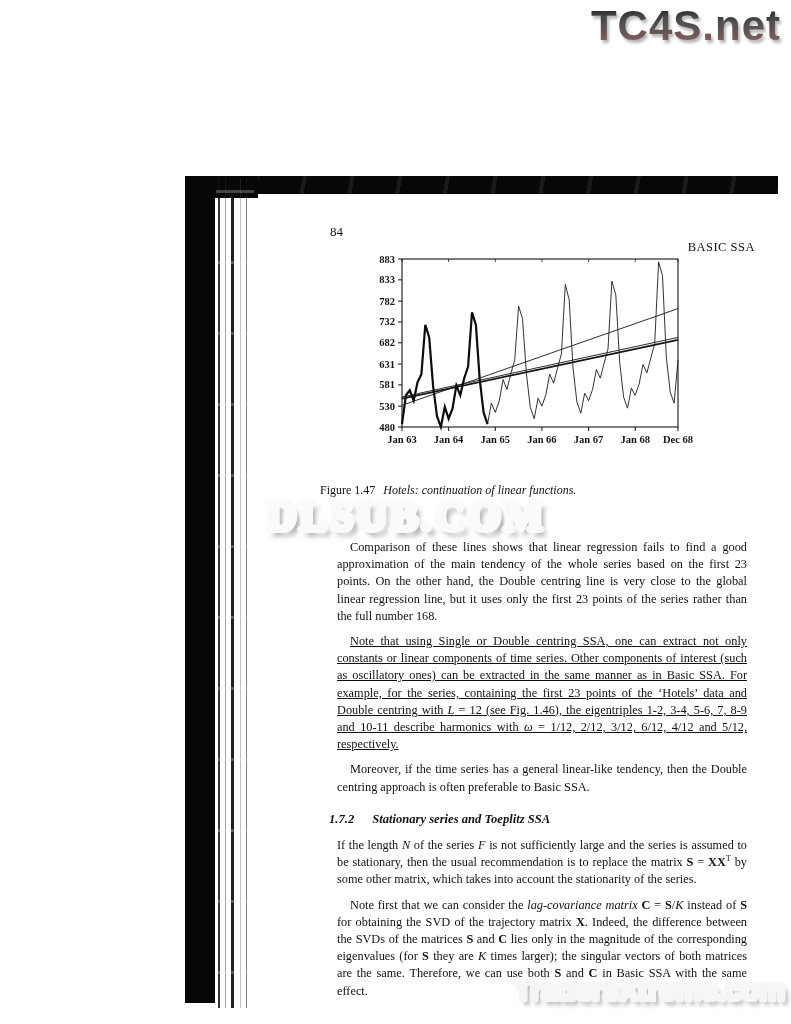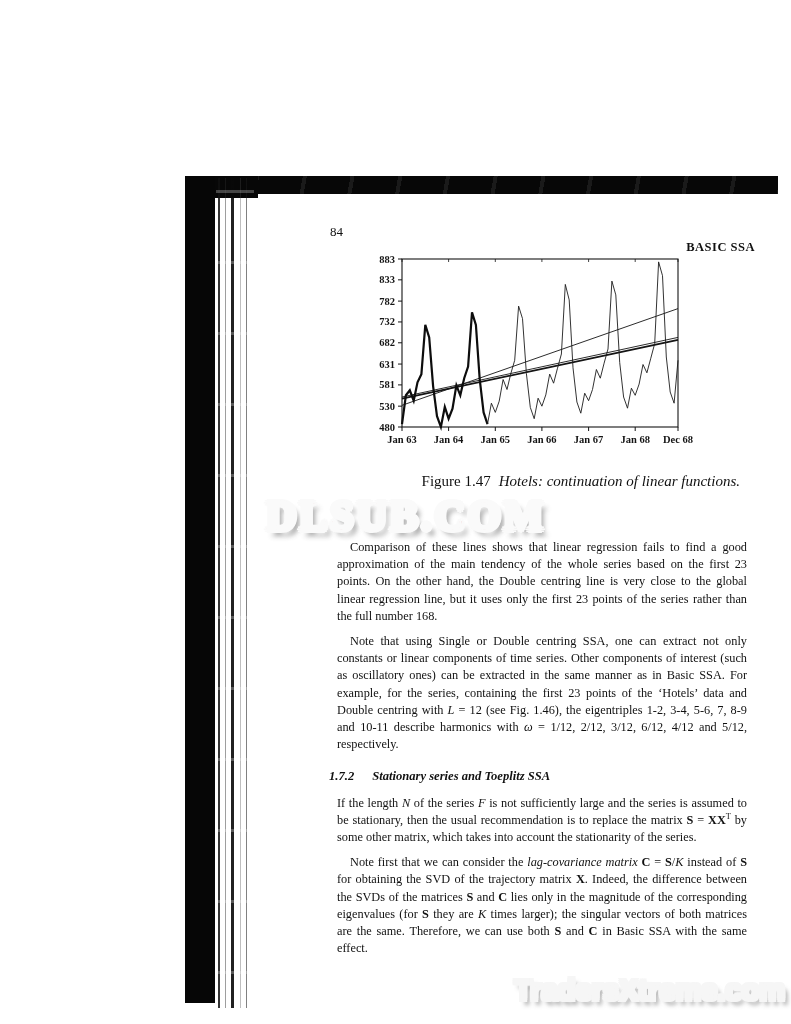--- a/index.html
+++ b/index.html
@@ -56,52 +56,53 @@
       4px 5px 4px rgba(80,80,80,.5);
   }
   @supports (-webkit-background-clip:text){
     .wm-bottom{
       background:linear-gradient(180deg,#dd8384 8%,#c24a4f 55%,#a03338 95%);
       -webkit-background-clip:text;background-clip:text;color:transparent;
     }
   }
   
   .page-number{position:absolute;left:330px;top:224px;font-size:13px;}
-  .running-head{position:absolute;right:36px;top:240px;width:300px;text-align:right;font-size:12.5px;font-weight:bold;letter-spacing:.5px;}
+  .running-head{position:absolute;right:36px;top:240px;width:300px;text-align:right;font-size:12.5px;font-weight:normal;letter-spacing:.5px;}
   
   .chart-wrap{position:absolute;left:352px;top:251px;width:346px;height:200px;}
   .chart-wrap svg{width:100%;height:100%;display:block;}
   .tick{font:bold 10.5px "Liberation Serif",serif;fill:#141414;}
   
-  .caption{position:absolute;left:320px;top:473px;width:420px;text-align:right;font-size:15px;}
+  .caption{position:absolute;left:320px;top:483px;width:420px;text-align:left;font-size:12px;}
   .cap-label{margin-right:8px;}
   .it{font-style:italic;}
   .bf{font-weight:bold;}
   .sup{vertical-align:super;font-size:68%;line-height:0;}
   
   .body-col{
     position:absolute;left:329px;top:531px;width:426px;
     font-size:12.3px;line-height:17.2px;text-align:justify;
   }
   .body-col p{margin:8px;}
   .indent{text-indent:13px;}
-  .p-gap{margin-top:7px !important;}
+  .p-gap{margin-top:7px !important;text-decoration:underline;}
   .section-heading{margin:15px 0 9px 0;font-style:italic;font-weight:600;font-size:12.6px;}
   .section-heading .num{margin-right:18px;}
 </style>
 </head>
 <body>
 
 <div class="page">
 
   <div class="scan-bar-h"></div>
   <div class="scan-bar-step"></div>
   <div class="scan-bar-v"></div>
   <div class="scan-streaks"></div>
 
+  <div class="wm wm-top">TC4S.net</div>
   <div class="wm wm-mid">DLSUB.COM</div>
   <div class="wm wm-bottom">TradersXtreme.com</div>
 
   <div class="page-number">84</div>
   <div class="running-head">BASIC SSA</div>
 
   <div class="chart-wrap">
     <svg id="chart-svg" viewBox="0 0 346 200">
         <rect x="50" y="8" width="276" height="168" fill="none" stroke="#141414" stroke-width="1.1"></rect>
         <line x1="46" y1="8" x2="50" y2="8" stroke="#141414" stroke-width="1"></line>
@@ -151,20 +152,21 @@
       </svg>
   </div>
 
   <div class="caption">
     <span class="cap-label">Figure 1.47</span><span class="it">Hotels: continuation of linear functions.</span>
   </div>
 
   <div class="body-col">
     <p class="indent"><span>Comparison of these lines shows that linear regression fails to find a good approximation of the main tendency of the whole series based on the first 23 points. On the other hand, the Double centring line is very close to the global linear regression line, but it uses only the first 23 points of the series rather than the full number 168.</span></p>
     <p class="indent p-gap"><span>Note that using Single or Double centring SSA, one can extract not only constants or linear components of time series. Other components of interest (such as oscillatory ones) can be extracted in the same manner as in Basic SSA. For example, for the series, containing the first 23 points of the ‘Hotels’ data and Double centring with </span><span class="it">L</span><span> = 12 (see Fig. 1.46), the eigentriples 1-2, 3-4, 5-6, 7, 8-9 and 10-11 describe harmonics with </span><span class="it">ω</span><span> = 1/12, 2/12, 3/12, 6/12, 4/12 and 5/12, respectively.</span></p>
+    <p class="indent"><span>Moreover, if the time series has a general linear-like tendency, then the Double centring approach is often preferable to Basic SSA.</span></p>
     <div class="section-heading">
       <span class="num">1.7.2</span><span>Stationary series and Toeplitz SSA</span>
     </div>
     <p><span>If the length </span><span class="it">N</span><span> of the series </span><span class="it">F</span><span> is not sufficiently large and the series is assumed to be stationary, then the usual recommendation is to replace the matrix </span><span class="bf">S</span><span> = </span><span class="bf">XX</span><span class="sup">T</span><span> by some other matrix, which takes into account the stationarity of the series.</span></p>
     <p class="indent"><span>Note first that we can consider the </span><span class="it">lag-covariance matrix </span><span class="bf">C</span><span> = </span><span class="bf">S</span><span>/</span><span class="it">K</span><span> instead of </span><span class="bf">S</span><span> for obtaining the SVD of the trajectory matrix </span><span class="bf">X</span><span>. Indeed, the difference between the SVDs of the matrices </span><span class="bf">S</span><span> and </span><span class="bf">C</span><span> lies only in the magnitude of the corresponding eigenvalues (for </span><span class="bf">S</span><span> they are </span><span class="it">K</span><span> times larger); the singular vectors of both matrices are the same. Therefore, we can use both </span><span class="bf">S</span><span> and </span><span class="bf">C</span><span> in Basic SSA with the same effect.</span></p>
   </div>
 
 </div>
 
 </body></html>

